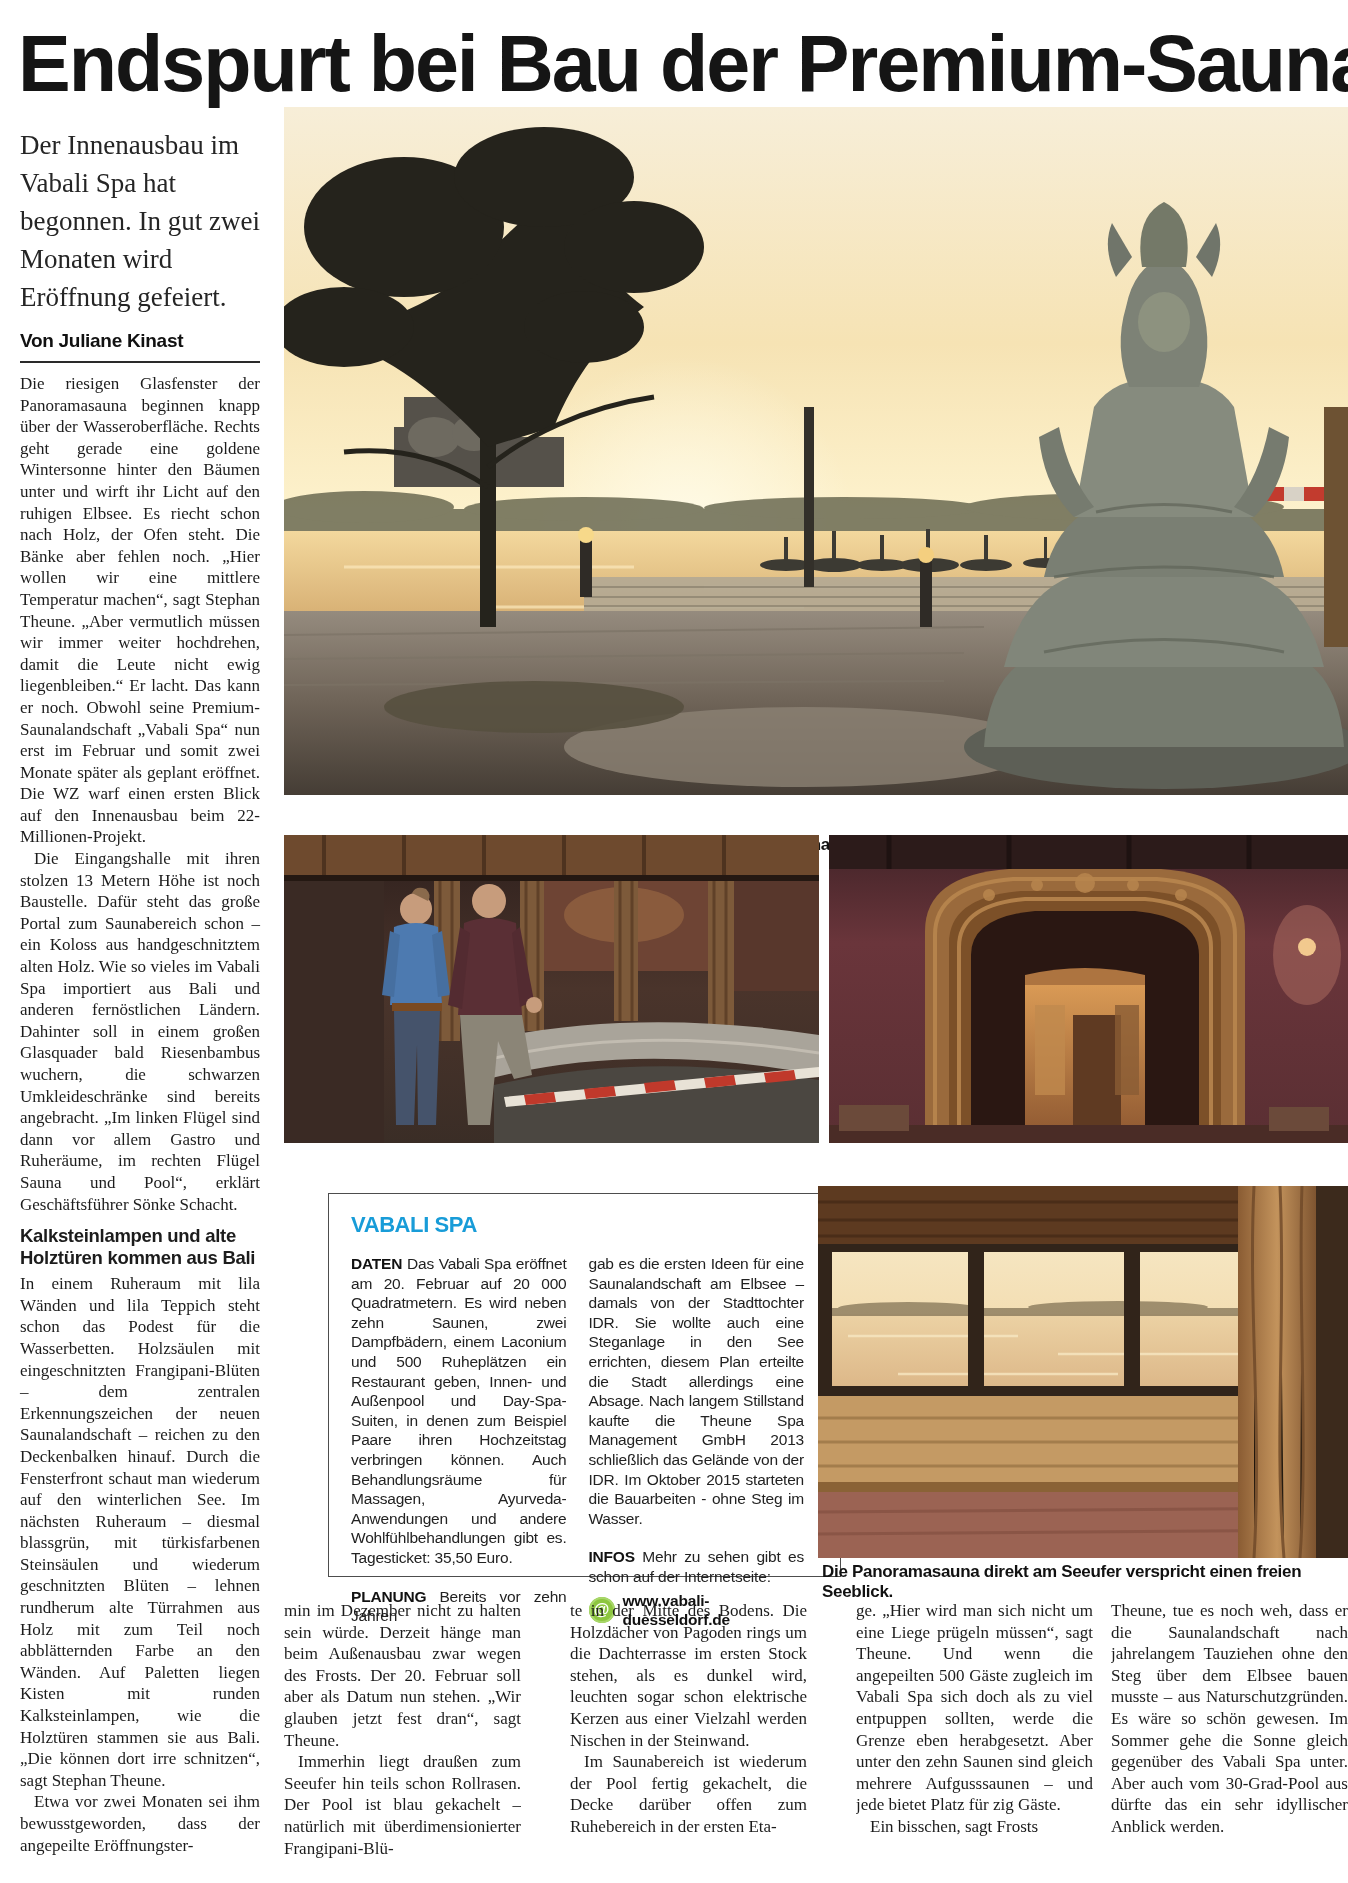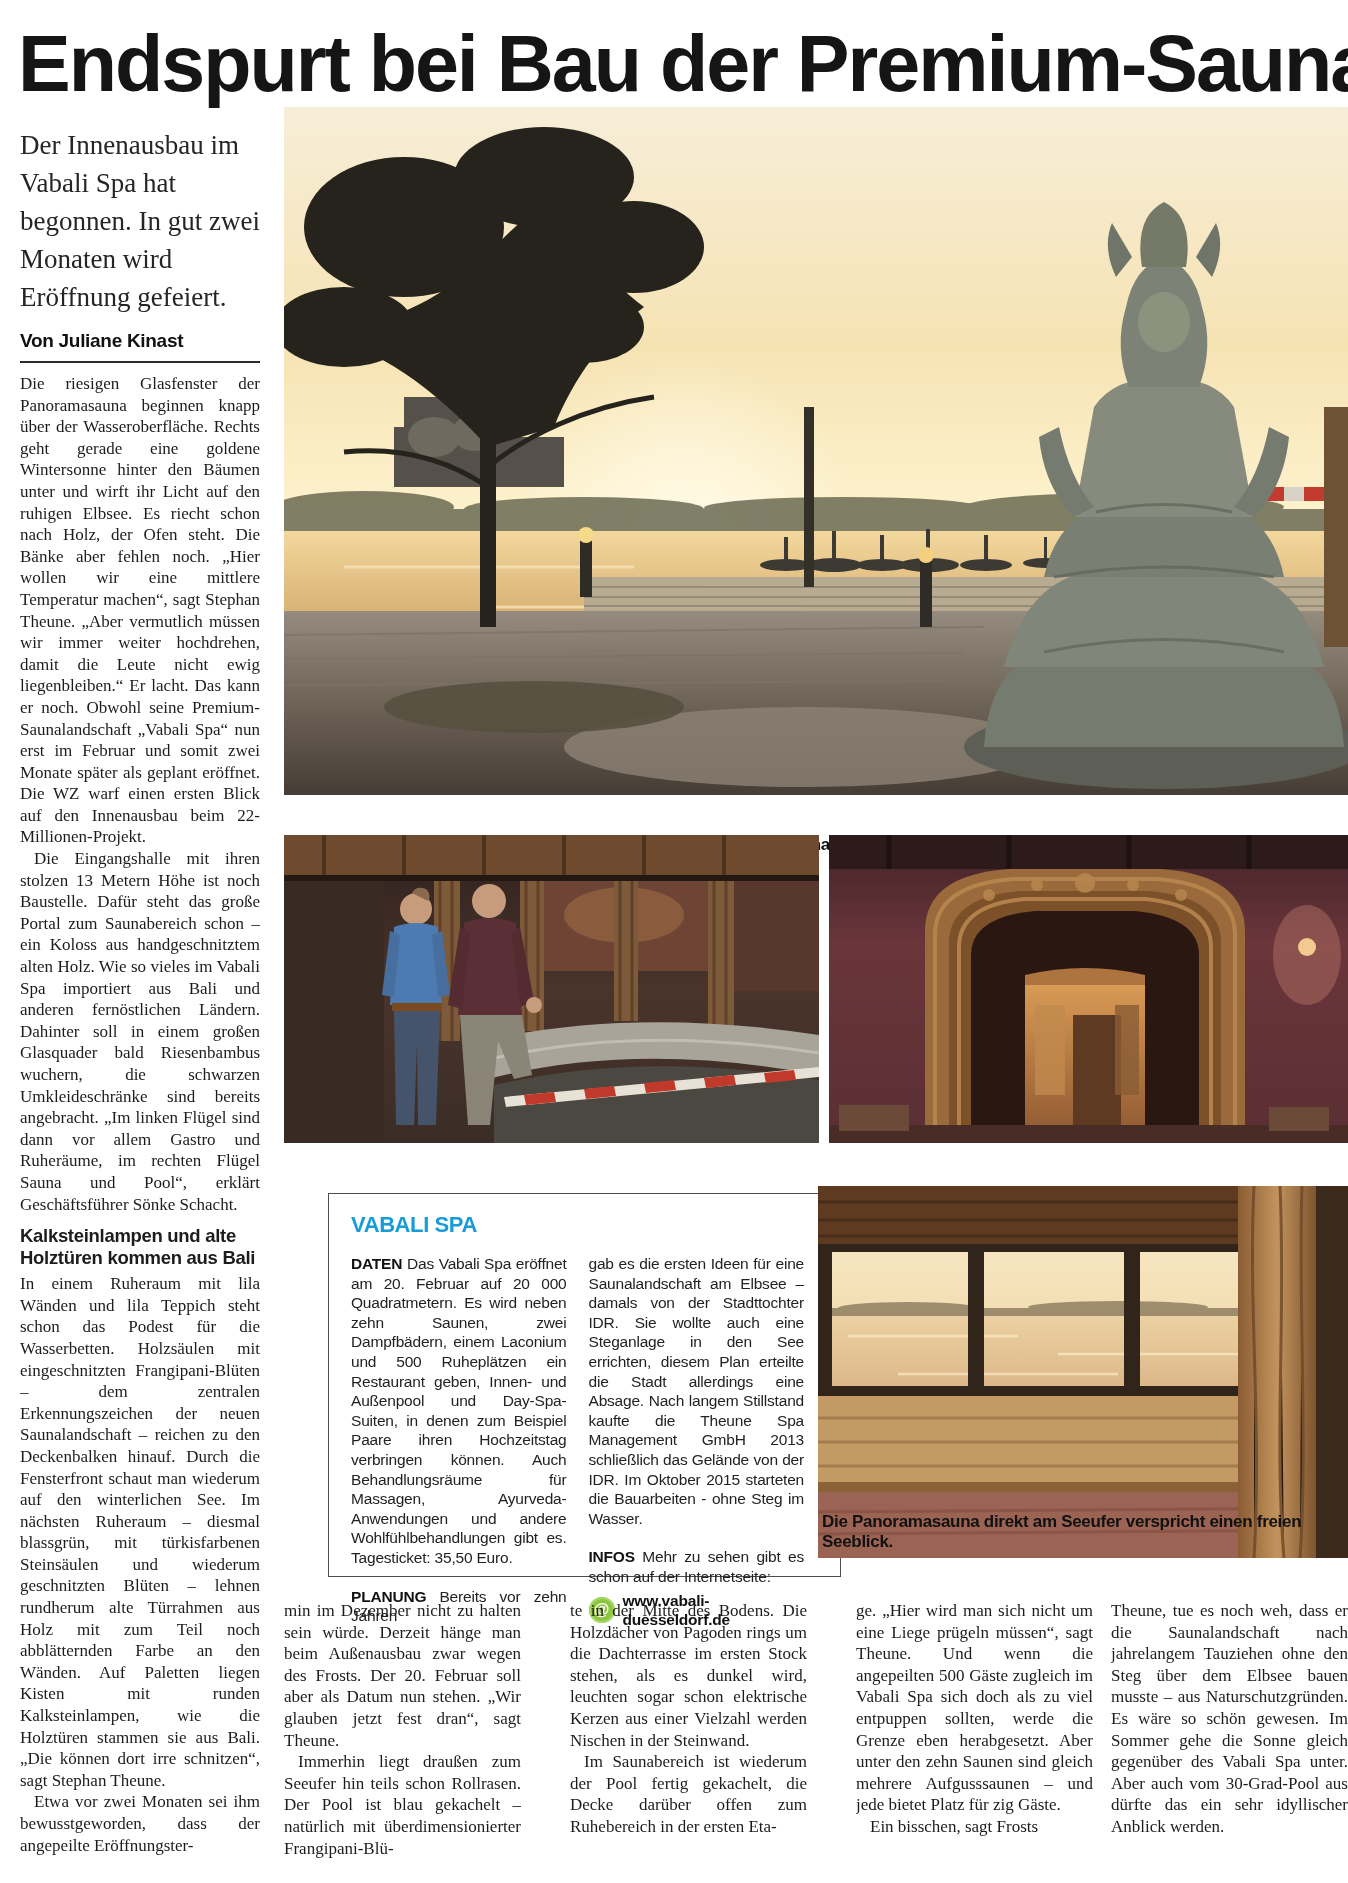--- a/index.html
+++ b/index.html
@@ -25,21 +25,21 @@
   .photo svg{display:block;}
   .ph-main{left:284px;top:107px;width:1064px;height:688px;}
   .ph-pool{left:284px;top:835px;width:535px;height:308px;}
   .ph-doors{left:829px;top:835px;width:519px;height:308px;}
   .ph-sauna{left:818px;top:1186px;width:530px;height:372px;}
   
   .caption{position:absolute;font-family:"Liberation Sans",sans-serif;font-weight:bold;
            font-size:17px;letter-spacing:-0.3px;color:#111;}
   .cap1{left:284px;top:835px;width:1064px;display:flex;justify-content:flex-end;}
   .cap2{left:284px;top:1151px;width:1064px;}
-  .cap3{left:822px;top:1512px;width:526px;}
+  .cap3{left:822px;top:1562px;width:526px;}
   .credit{font-weight:bold;}
   
   .infobox{position:absolute;left:284px;top:1193px;width:513px;height:384px;
            border:1.5px solid #4d4d4d;box-sizing:border-box;padding:18px 36px 14px 22px;
            font-family:"Liberation Sans",sans-serif;background:#fff;margin-left:44px;}
   .infobox .title{font-weight:bold;font-size:22px;letter-spacing:-0.4px;margin-bottom:16px;}
   .infobox .cols{display:flex;gap:22px;}
   .infobox .col{width:225px;font-size:15.5px;line-height:19.6px;text-align:justify;
                 letter-spacing:-0.2px;color:#222;}
   .infobox .col p{margin:0 0 19px 0;}

